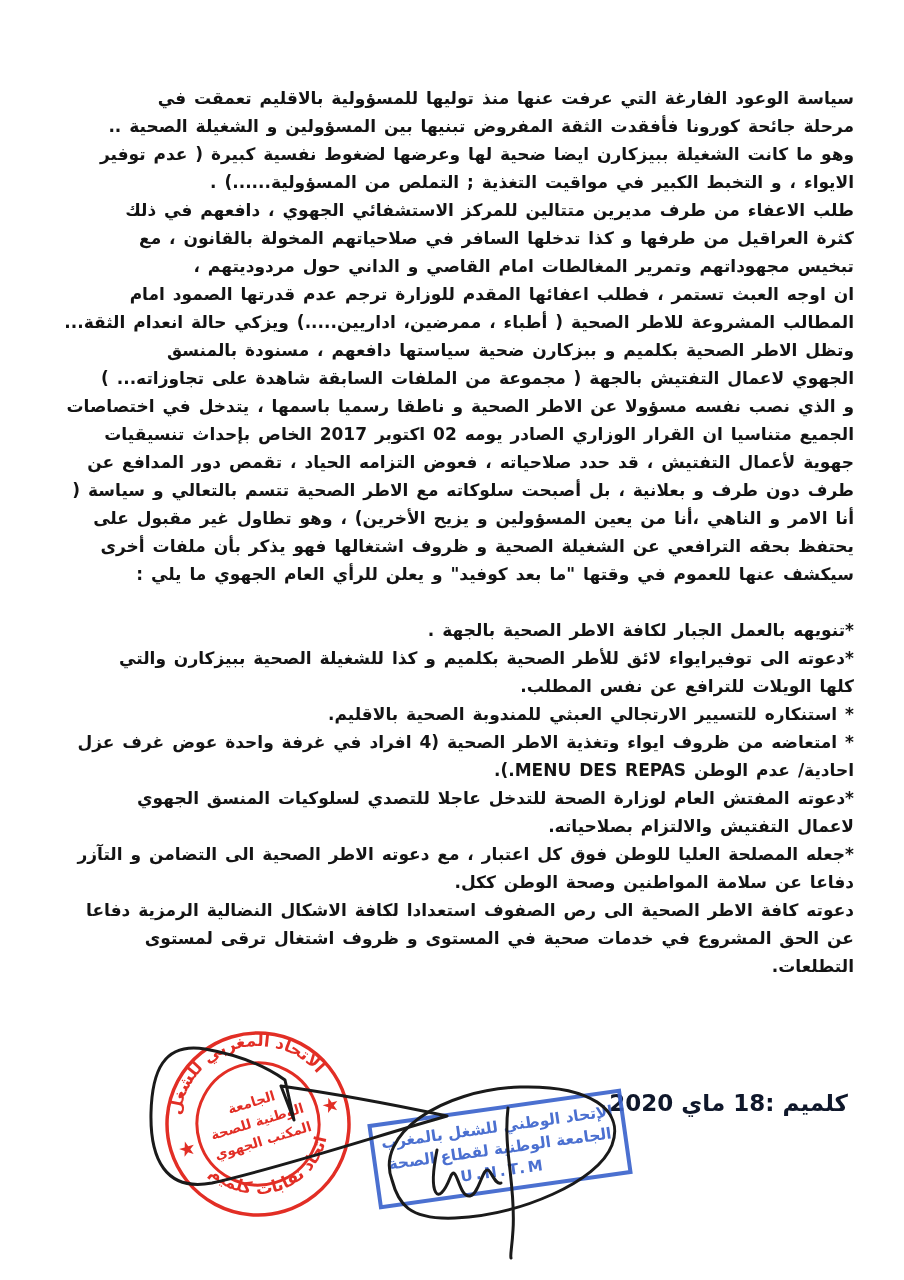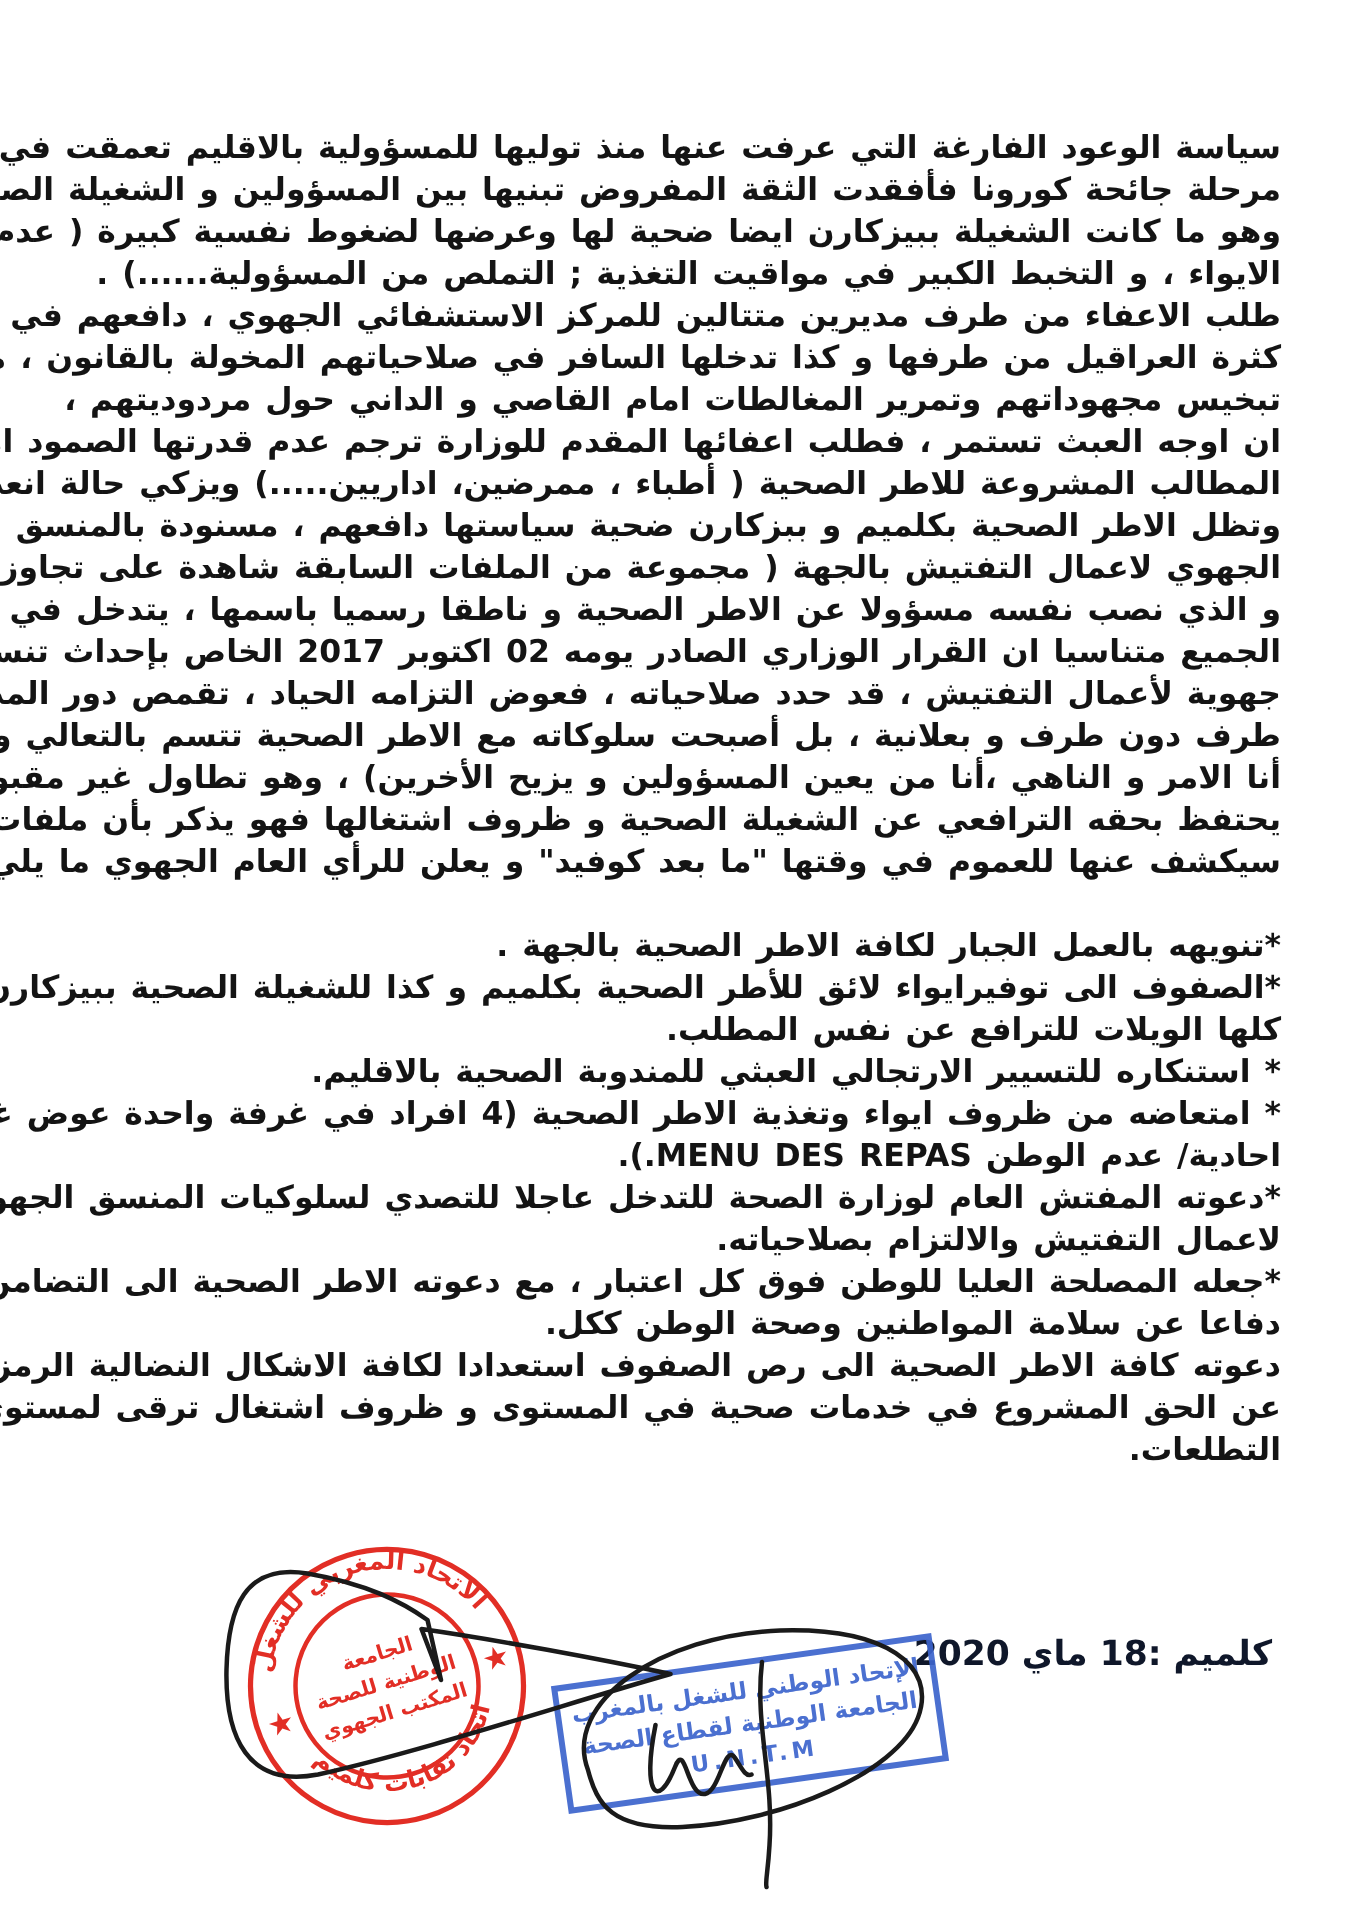--- a/index.html
+++ b/index.html
@@ -9,21 +9,21 @@
     background:#ffffff;
     overflow:hidden;
     font-family:"DejaVu Sans",sans-serif;
   }
   .doc-text{
     position:absolute;
     top:84px;right:50px;left:55px;
     direction:rtl;
     text-align:right;
     color:#141414;
-    font-size:21px;
+    font-size:17px;
     font-weight:bold;
     word-spacing:2px;
   }
   .doc-text .line{
     height:28px;
     line-height:28px;
     white-space:nowrap;
   }
   .date-line{
     position:absolute;
@@ -92,21 +92,21 @@
       <div class="line">الجهوي لاعمال التفتيش بالجهة ( مجموعة من الملفات السابقة شاهدة على تجاوزاته... )</div>
       <div class="line">و الذي  نصب نفسه مسؤولا عن الاطر الصحية و ناطقا رسميا باسمها ،  يتدخل في اختصاصات</div>
       <div class="line">الجميع متناسيا ان القرار الوزاري الصادر يومه 02 اكتوبر 2017  الخاص بإحداث تنسيقيات</div>
       <div class="line">جهوية لأعمال التفتيش ، قد حدد صلاحياته ، فعوض التزامه الحياد ،  تقمص دور المدافع عن</div>
       <div class="line">طرف دون طرف و بعلانية ، بل أصبحت سلوكاته مع الاطر الصحية تتسم بالتعالي و سياسة (</div>
       <div class="line">أنا الامر و الناهي ،أنا من يعين المسؤولين و يزيح الأخرين) ، وهو تطاول غير مقبول على</div>
       <div class="line">يحتفظ بحقه الترافعي عن الشغيلة الصحية  و ظروف اشتغالها فهو يذكر بأن ملفات أخرى</div>
       <div class="line">سيكشف عنها للعموم في وقتها "ما بعد كوفيد" و يعلن للرأي العام الجهوي ما يلي :</div>
       <div class="line">&nbsp;</div>
       <div class="line">*تنويهه بالعمل الجبار لكافة الاطر الصحية بالجهة .</div>
-      <div class="line">*الصفوف الى توفيرايواء لائق للأطر الصحية بكلميم و كذا للشغيلة الصحية ببيزكارن والتي</div>
+      <div class="line">*دعوته الى توفيرايواء لائق للأطر الصحية بكلميم و كذا للشغيلة الصحية ببيزكارن والتي</div>
       <div class="line">كلها الويلات للترافع عن نفس المطلب.</div>
       <div class="line">* استنكاره للتسيير الارتجالي العبثي للمندوبة الصحية بالاقليم.</div>
       <div class="line">* امتعاضه من ظروف ايواء وتغذية الاطر الصحية   (4 افراد في غرفة واحدة عوض غرف عزل</div>
       <div class="line">احادية/ عدم الوطن  MENU DES REPAS.).</div>
       <div class="line">*دعوته المفتش العام  لوزارة الصحة  للتدخل عاجلا للتصدي لسلوكيات المنسق الجهوي</div>
       <div class="line">لاعمال التفتيش  والالتزام بصلاحياته.</div>
       <div class="line">*جعله المصلحة العليا للوطن فوق كل اعتبار ، مع دعوته الاطر الصحية الى التضامن و التآزر</div>
       <div class="line">دفاعا عن سلامة المواطنين وصحة الوطن ككل.</div>
       <div class="line">دعوته كافة الاطر الصحية الى رص الصفوف استعدادا لكافة الاشكال النضالية الرمزية دفاعا</div>
       <div class="line">عن الحق المشروع في خدمات صحية في المستوى و ظروف اشتغال ترقى لمستوى</div>

